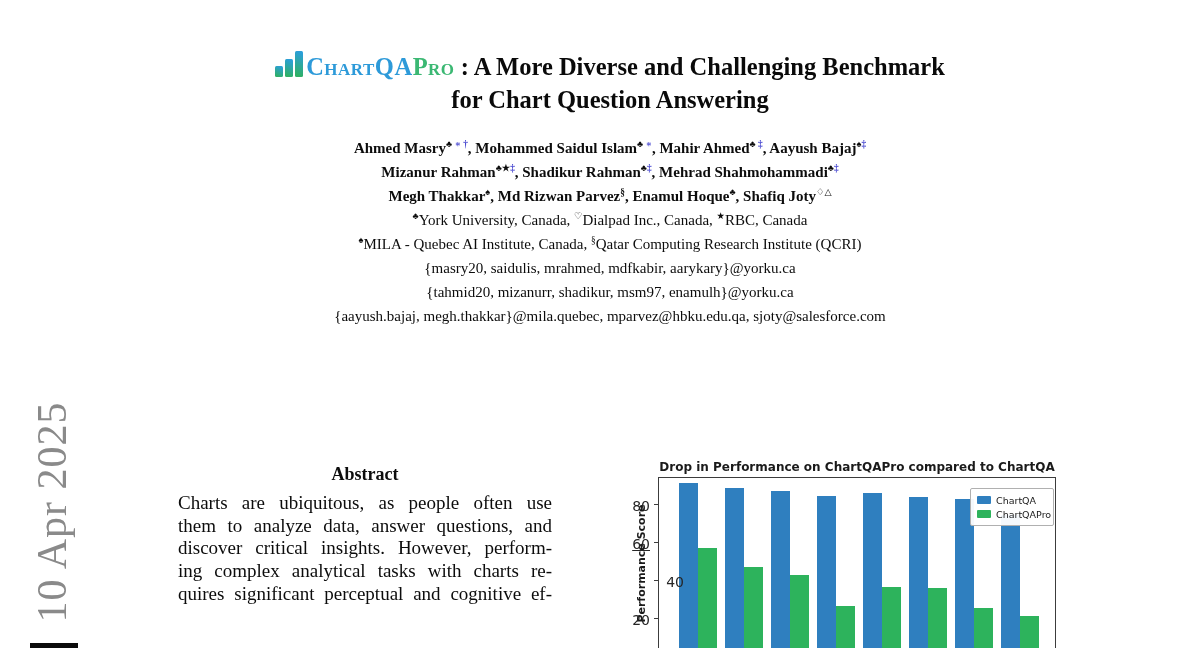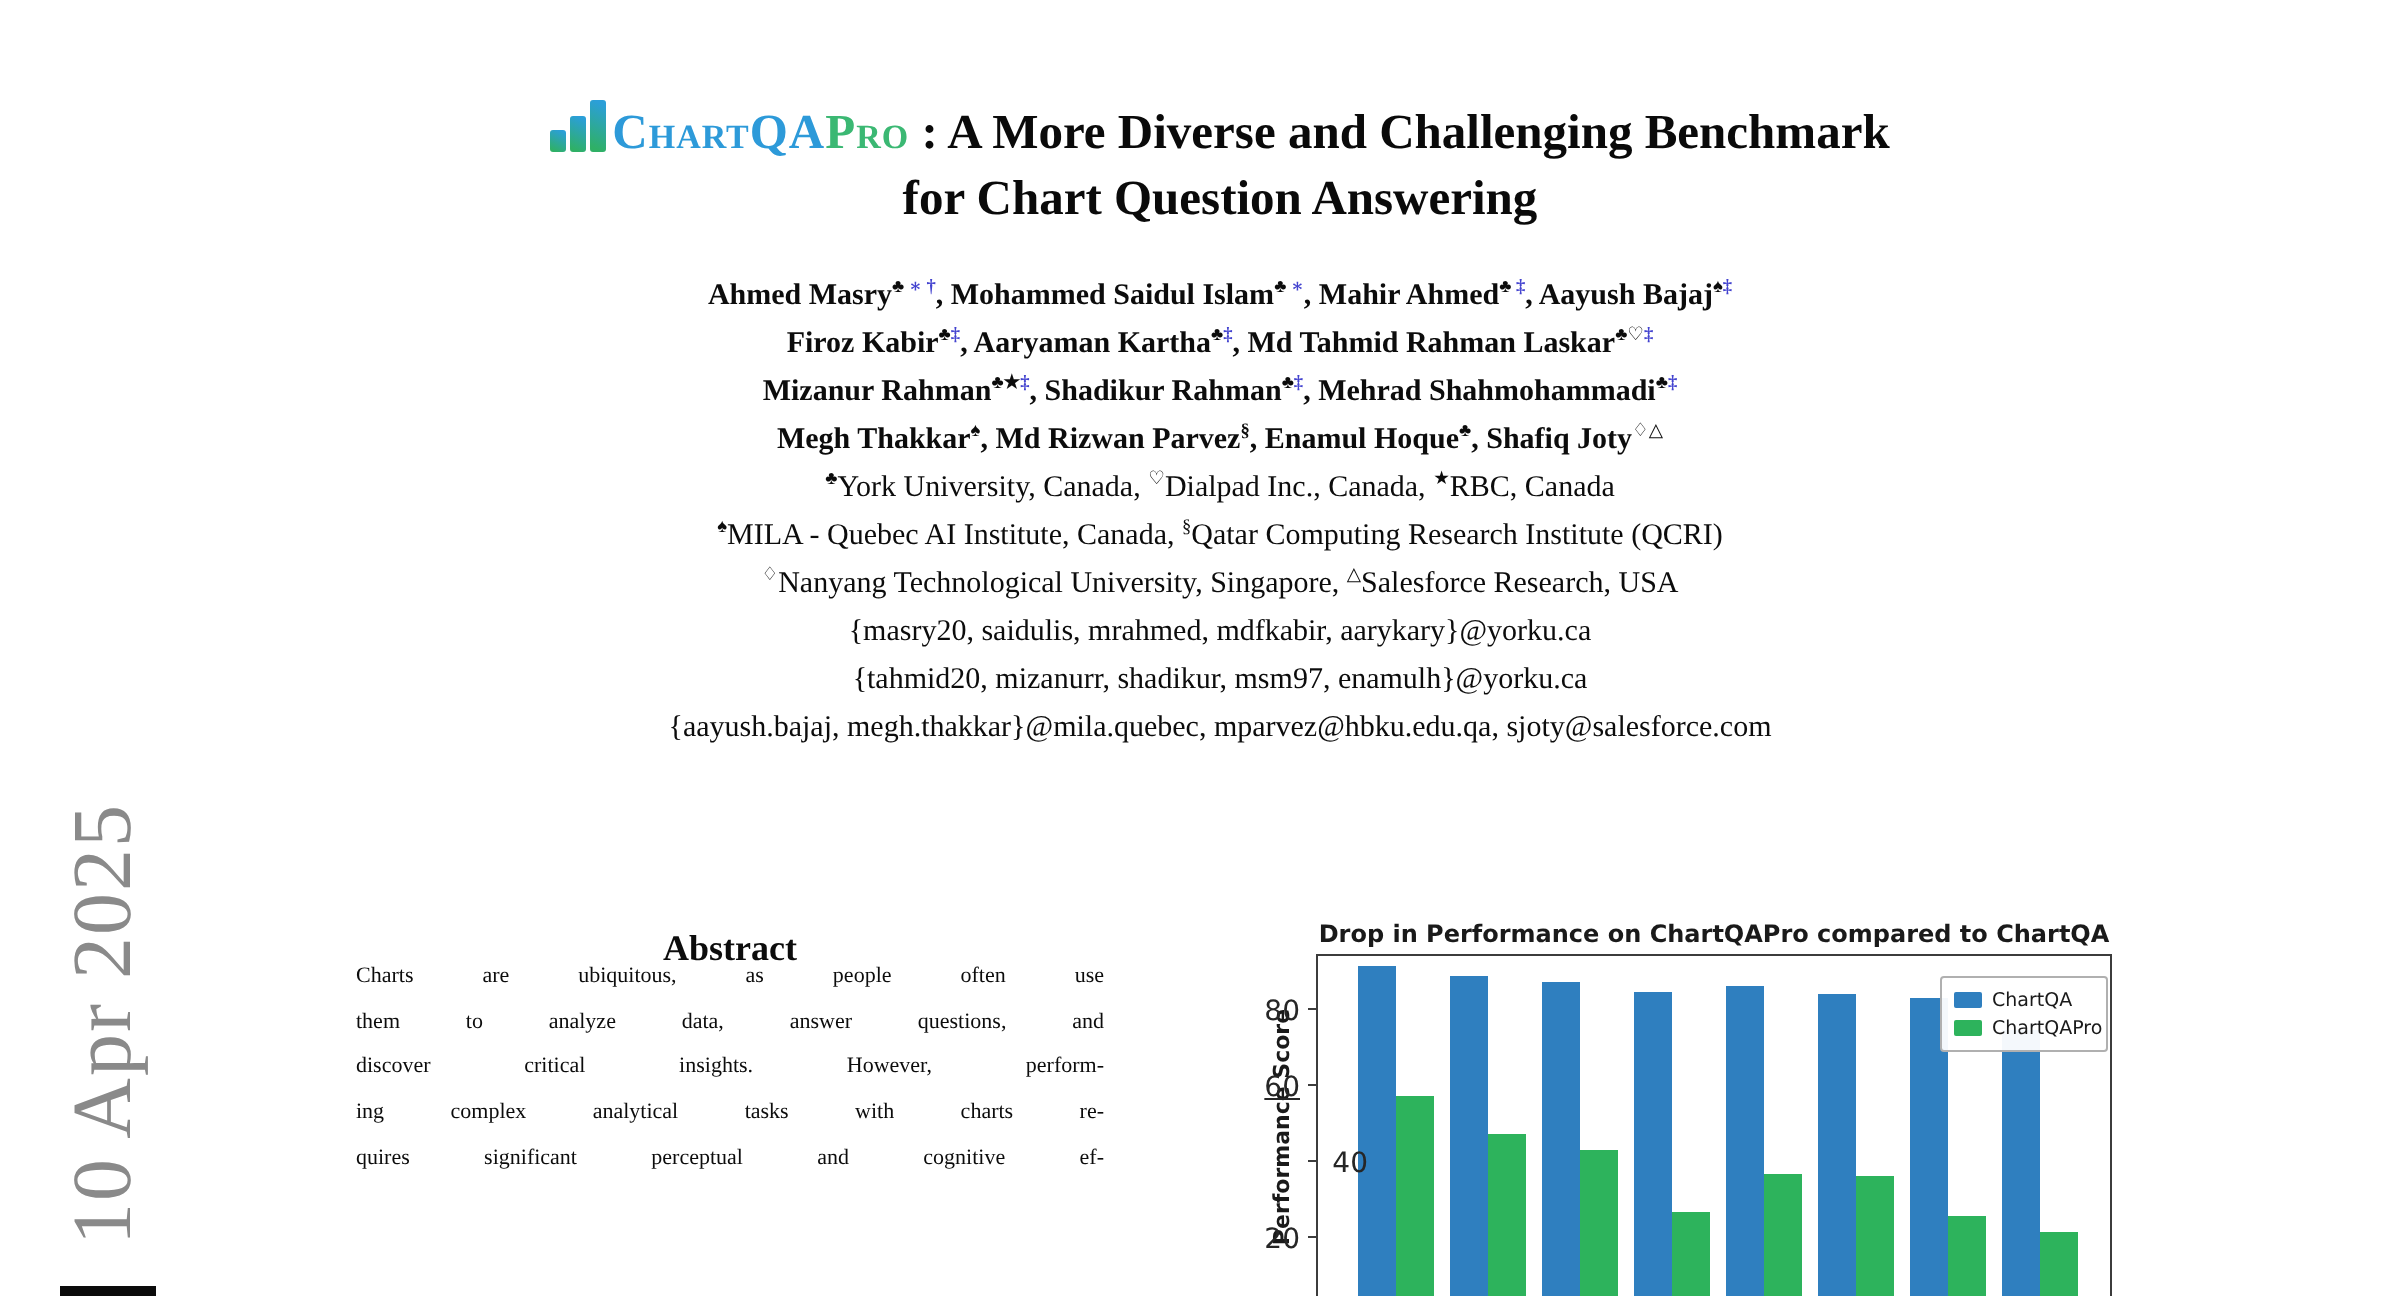--- a/index.html
+++ b/index.html
@@ -28,21 +28,21 @@
   .brand-green{color:#3bb873;}
   
   .authors{position:absolute;left:90px;top:136px;width:1040px;text-align:center;
     font-size:15px;line-height:24px;}
   .auth-line{font-weight:bold;}
   .sup{font-size:62%;vertical-align:super;line-height:0;}
   .sup.blue{color:#4343cf;}
   
   .abs-head{position:absolute;left:178px;top:464px;width:374px;text-align:center;
     font-weight:bold;font-size:18px;}
-  .abs-body{position:absolute;left:178px;top:477px;width:374px;font-size:11px;line-height:22.7px;}
+  .abs-body{position:absolute;left:178px;top:492px;width:374px;font-size:19px;line-height:22.7px;}
   .abs-line{text-align:justify;text-align-last:justify;}
   
   .chart{position:absolute;left:630px;top:452px;width:440px;height:210px;
     font-family:"DejaVu Sans","Liberation Sans",sans-serif;color:#1a1a1a;}
   .chart-title{position:absolute;left:28px;top:8px;width:398px;text-align:center;
     font-weight:bold;font-size:12px;white-space:nowrap;}
   .chart-ylabel{position:absolute;left:-49px;top:105px;width:120px;text-align:center;
     transform:rotate(-90deg);font-weight:bold;font-size:11px;white-space:nowrap;}
   .plot{position:absolute;left:28px;top:25px;width:398px;height:179px;
     border:1px solid #3c3c3c;box-sizing:border-box;}
@@ -68,26 +68,24 @@
         <i class="b1"></i>
         <i class="b2"></i>
         <i class="b3"></i>
       </span><span class="brand brand-blue">ChartQA</span><span class="brand brand-green">Pro</span><span> : A More Diverse and Challenging Benchmark</span>
   </div>
   <div class="title-line2">for Chart Question Answering</div>
 </div>
 
 <div class="authors" id="authors">
     <div class="auth-line"><span>Ahmed Masry</span><span class="sup">♣</span><span class="sup blue"> ∗ †</span><span>, Mohammed Saidul Islam</span><span class="sup">♣</span><span class="sup blue"> ∗</span><span>, Mahir Ahmed</span><span class="sup">♣</span><span class="sup blue"> ‡</span><span>, Aayush Bajaj</span><span class="sup">♠</span><span class="sup blue">‡</span></div>
-    <div class="auth-line"><span>Firoz Kabir</span><span class="sup">♣</span><span class="sup blue">‡</span><span>, Aaryaman Kartha</span><span class="sup">♣</span><span class="sup blue">‡</span><span>, Md Tahmid Rahman Laskar</span><span class="sup">♣♡</span><span class="sup blue">‡</span></div>
     <div class="auth-line"><span>Mizanur Rahman</span><span class="sup">♣★</span><span class="sup blue">‡</span><span>, Shadikur Rahman</span><span class="sup">♣</span><span class="sup blue">‡</span><span>, Mehrad Shahmohammadi</span><span class="sup">♣</span><span class="sup blue">‡</span></div>
     <div class="auth-line"><span>Megh Thakkar</span><span class="sup">♠</span><span>, Md Rizwan Parvez</span><span class="sup">§</span><span>, Enamul Hoque</span><span class="sup">♣</span><span>, Shafiq Joty</span><span class="sup">♢△</span></div>
     <div class="affil-line"><span class="sup">♣</span><span>York University, Canada, </span><span class="sup">♡</span><span>Dialpad Inc., Canada, </span><span class="sup">★</span><span>RBC, Canada</span></div>
     <div class="affil-line"><span class="sup">♠</span><span>MILA - Quebec AI Institute, Canada, </span><span class="sup">§</span><span>Qatar Computing Research Institute (QCRI)</span></div>
-    <div class="affil-line"><span class="sup">♢</span><span>Nanyang Technological University, Singapore, </span><span class="sup">△</span><span>Salesforce Research, USA</span></div>
     <div>{masry20, saidulis, mrahmed, mdfkabir, aarykary}@yorku.ca</div>
     <div>{tahmid20, mizanurr, shadikur, msm97, enamulh}@yorku.ca</div>
     <div>{aayush.bajaj, megh.thakkar}@mila.quebec, mparvez@hbku.edu.qa, sjoty@salesforce.com</div>
   </div>
 
 <div class="abs-head">Abstract</div>
 <div class="abs-body" id="abs-body">
     <div class="abs-line">Charts are ubiquitous, as people often use</div>
     <div class="abs-line">them to analyze data, answer questions, and</div>
     <div class="abs-line">discover critical insights. However, perform-</div>

